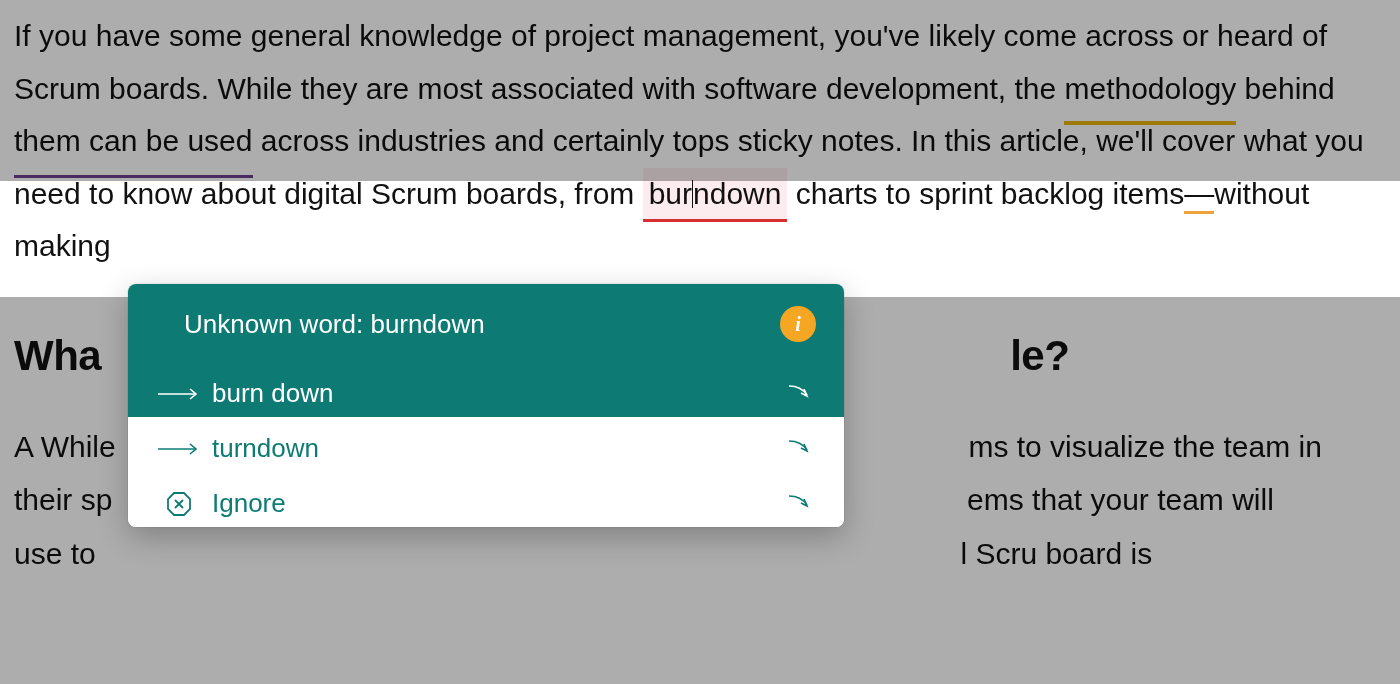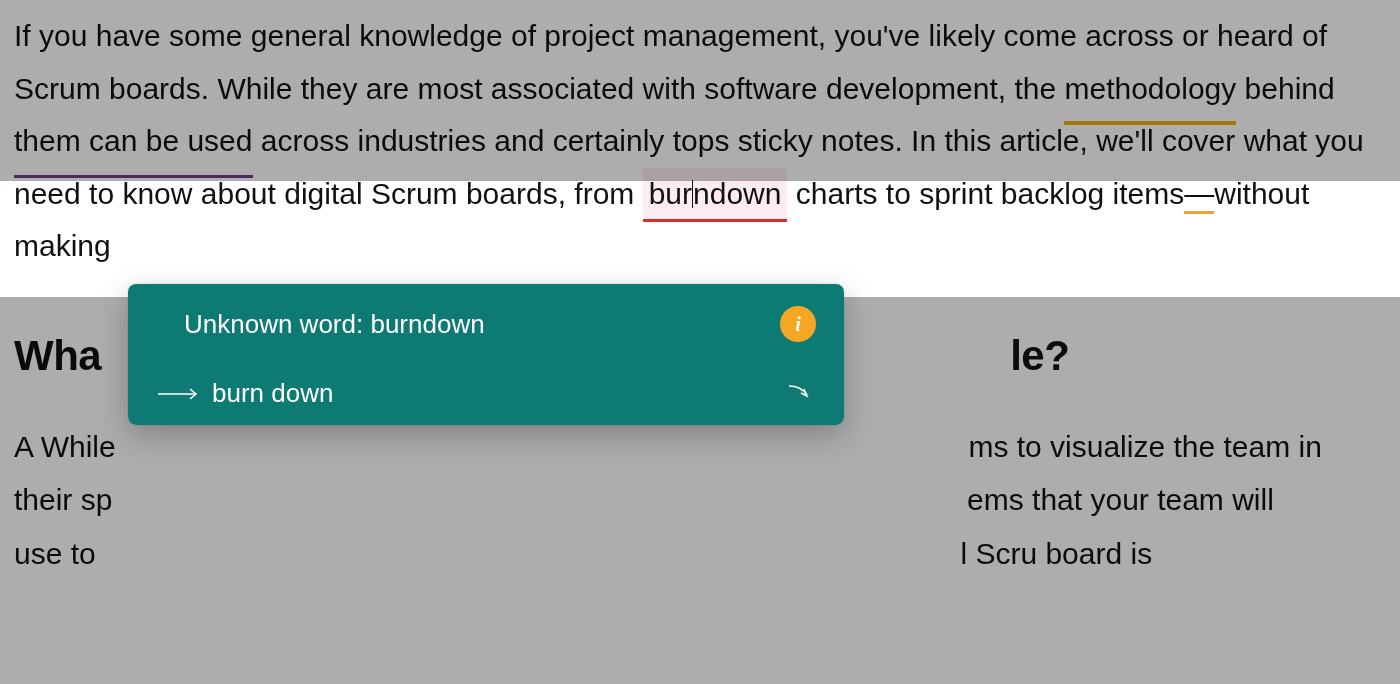--- a/index.html
+++ b/index.html
@@ -98,21 +98,21 @@
     justify-content: center;
     color: #fff;
     font-style: italic;
     font-family: Georgia, serif;
     font-size: 20px;
     font-weight: 700;
   }
   .popup-row {
     display: flex;
     align-items: center;
-    padding: 16px 20px 16px 24px;
+    padding: 16px 20px 8px 24px;
     color: #0d7b74;
   }
   .popup-row.selected {
     background: #0d7b74;
     color: #fff;
   }
   .popup-row.white {
     background: #fff;
   }
   .row-icon {
@@ -187,15 +187,46 @@
     </span>
     <span class="row-label">burn down</span>
     <span class="row-trail">
       <svg class="arrow-down-right" viewBox="0 0 26 22">
         <path d="M2 3 Q14 3 20 12" fill="none" stroke="#ffffff" stroke-width="1.6"></path>
         <polyline points="14,10 20,13 17,6" fill="none" stroke="#ffffff" stroke-width="1.6"></polyline>
       </svg>
     </span>
   </div>
 
-
-
+  <div class="popup-row white">
+    <span class="row-icon">
+      <svg class="arrow-long" viewBox="0 0 42 14">
+        <line x1="0" y1="7" x2="38" y2="7" stroke="#0d7b74" stroke-width="1.6"></line>
+        <polyline points="32,2 38,7 32,12" fill="none" stroke="#0d7b74" stroke-width="1.6"></polyline>
+      </svg>
+    </span>
+    <span class="row-label">turndown</span>
+    <span class="row-trail">
+      <svg class="arrow-down-right" viewBox="0 0 26 22">
+        <path d="M2 3 Q14 3 20 12" fill="none" stroke="#0d7b74" stroke-width="1.6"></path>
+        <polyline points="14,10 20,13 17,6" fill="none" stroke="#0d7b74" stroke-width="1.6"></polyline>
+      </svg>
+    </span>
+  </div>
+
+
+  <div class="popup-row white">
+    <span class="row-icon">
+      <svg width="26" height="26" viewBox="0 0 26 26">
+        <polygon points="8,2 18,2 24,8 24,18 18,24 8,24 2,18 2,8" fill="none" stroke="#0d7b74" stroke-width="1.8"></polygon>
+        <line x1="9" y1="9" x2="17" y2="17" stroke="#0d7b74" stroke-width="1.8"></line>
+        <line x1="17" y1="9" x2="9" y2="17" stroke="#0d7b74" stroke-width="1.8"></line>
+      </svg>
+    </span>
+    <span class="row-label">Ignore</span>
+    <span class="row-trail">
+      <svg class="arrow-down-right" viewBox="0 0 26 22">
+        <path d="M2 3 Q14 3 20 12" fill="none" stroke="#0d7b74" stroke-width="1.6"></path>
+        <polyline points="14,10 20,13 17,6" fill="none" stroke="#0d7b74" stroke-width="1.6"></polyline>
+      </svg>
+    </span>
+  </div>
 </div>
 
 </body></html>

